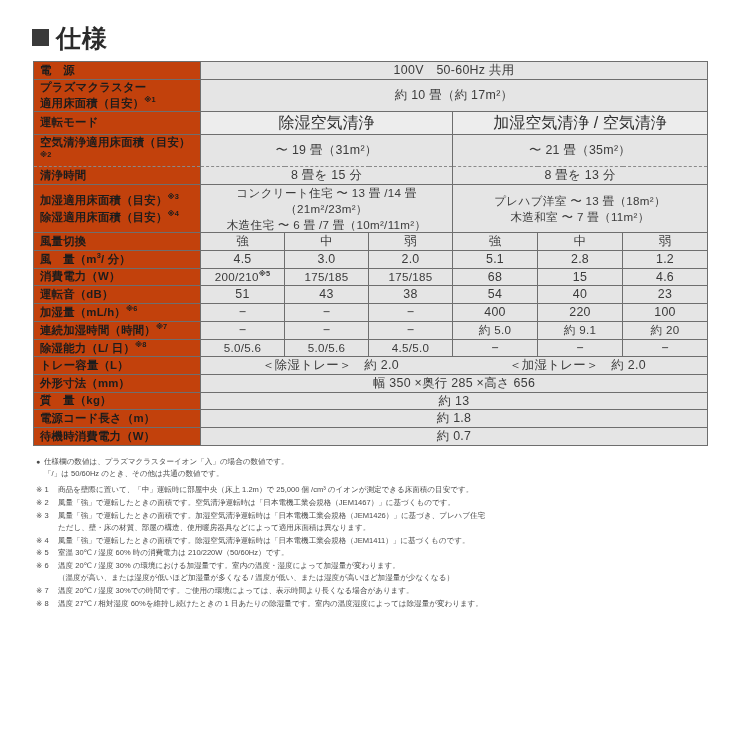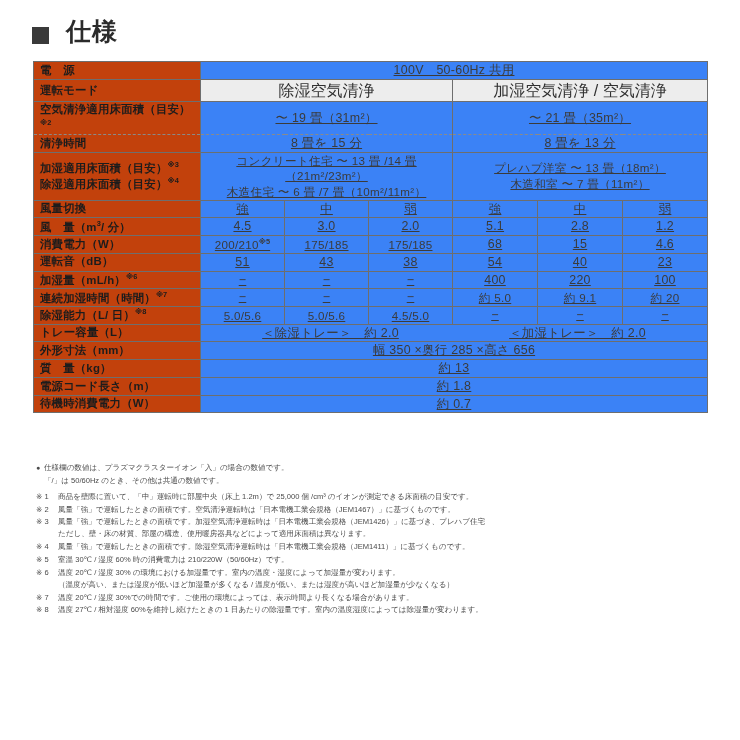--- a/index.html
+++ b/index.html
@@ -18,22 +18,22 @@
     position: relative;
     width: 740px;
     height: 740px;
     box-sizing: border-box;
     padding: 0;
   }
 
   
   .heading {
     display: flex;
-    align-items: flex-end;
-    gap: 17px;
+    align-items: flex-start;
+    gap: 7px;
     padding: 26px 0 0 32px;
     height: 44px;
     box-sizing: border-box;
   }
   .heading-marker {
     width: 17px;
     height: 17px;
     background: #3a3a3a;
     flex: 0 0 auto;
     margin-top: 3px;
@@ -64,26 +64,25 @@
   }
   td.lbl {
     background: #c2410c;
     font-weight: bold;
     font-size: 11.4px;
     color: #1c1c1c;
     padding-left: 9px;
     letter-spacing: 0.2px;
   }
   td.val {
-    background: #3b82f6;
+    background: #e5e5e5;
     text-align: center;
     color: #3b3b3b;
     font-size: 12.4px;
     letter-spacing: 0.3px;
-    text-decoration: underline;
   }
   td.val-sm {
     font-size: 11.6px;
   }
   td.mode {
     background: #ededed;
     text-align: center;
     color: #303030;
     font-size: 16px;
   }
@@ -107,21 +106,20 @@
     width: 100%;
   }
   .tray-item { white-space: nowrap; }
 
   
   .notes {
     padding: 10px 0 0 36px;
     font-size: 7.55px;
     line-height: 1.62;
     color: #4a4a4a;
-    margin-top: 39px;
   }
   .note-row {
     display: flex;
     align-items: flex-start;
   }
   .note-row + .note-row { margin-top: 0.5px; }
   .note-bullet {
     flex: 0 0 auto;
     width: 8px;
     font-size: 7px;
@@ -157,20 +155,27 @@
           <col style="width:85px">
           <col style="width:85px">
       </colgroup>
       <tbody>
 
         <tr>
           <td class="lbl">電　源</td>
           <td class="val" colspan="6">100V　50-60Hz 共用</td>
         </tr>
 
+        <tr>
+          <td class="lbl lbl-2line">
+            <div>プラズマクラスター</div>
+            <div><span>適用床面積（目安）</span><sup class="note">※1</sup></div>
+          </td>
+          <td class="val" colspan="6">約 10 畳（約 17m²）</td>
+        </tr>
 
         <tr>
           <td class="lbl">運転モード</td>
           <td class="mode" colspan="3">除湿空気清浄</td>
           <td class="mode" colspan="3">加湿空気清浄 / 空気清浄</td>
         </tr>
 
         <tr>
           <td class="lbl dashed-bottom"><span>空気清浄適用床面積（目安）</span><sup class="note">※2</sup></td>
           <td class="val dashed-bottom" colspan="3">〜 19 畳（31m²）</td>

